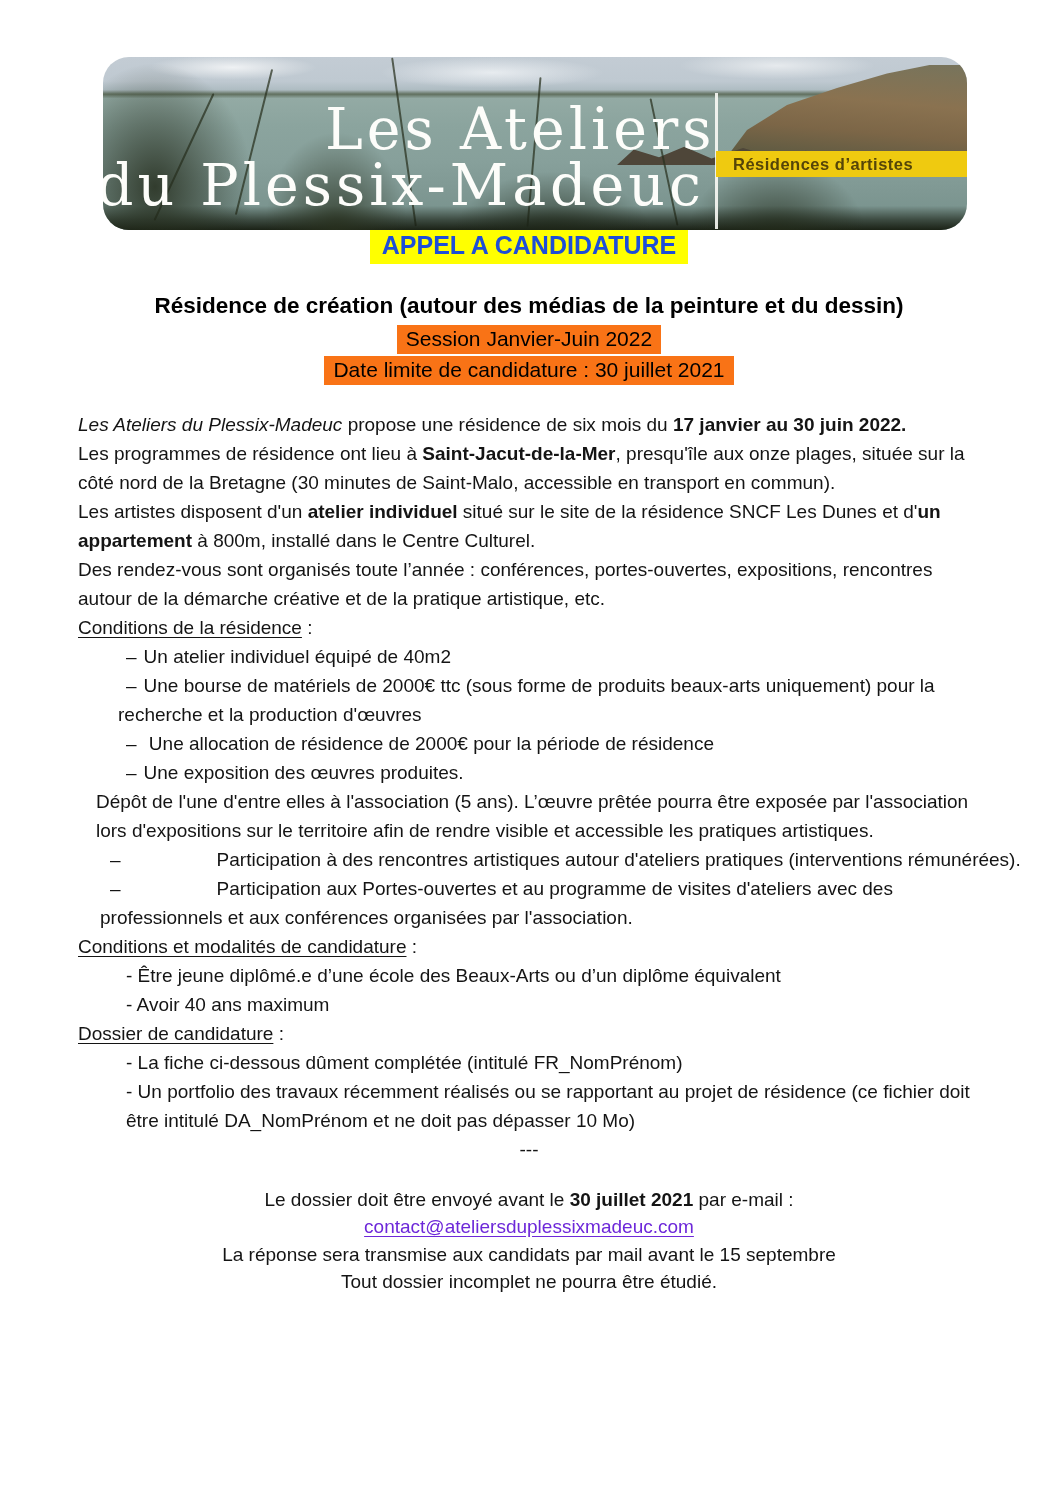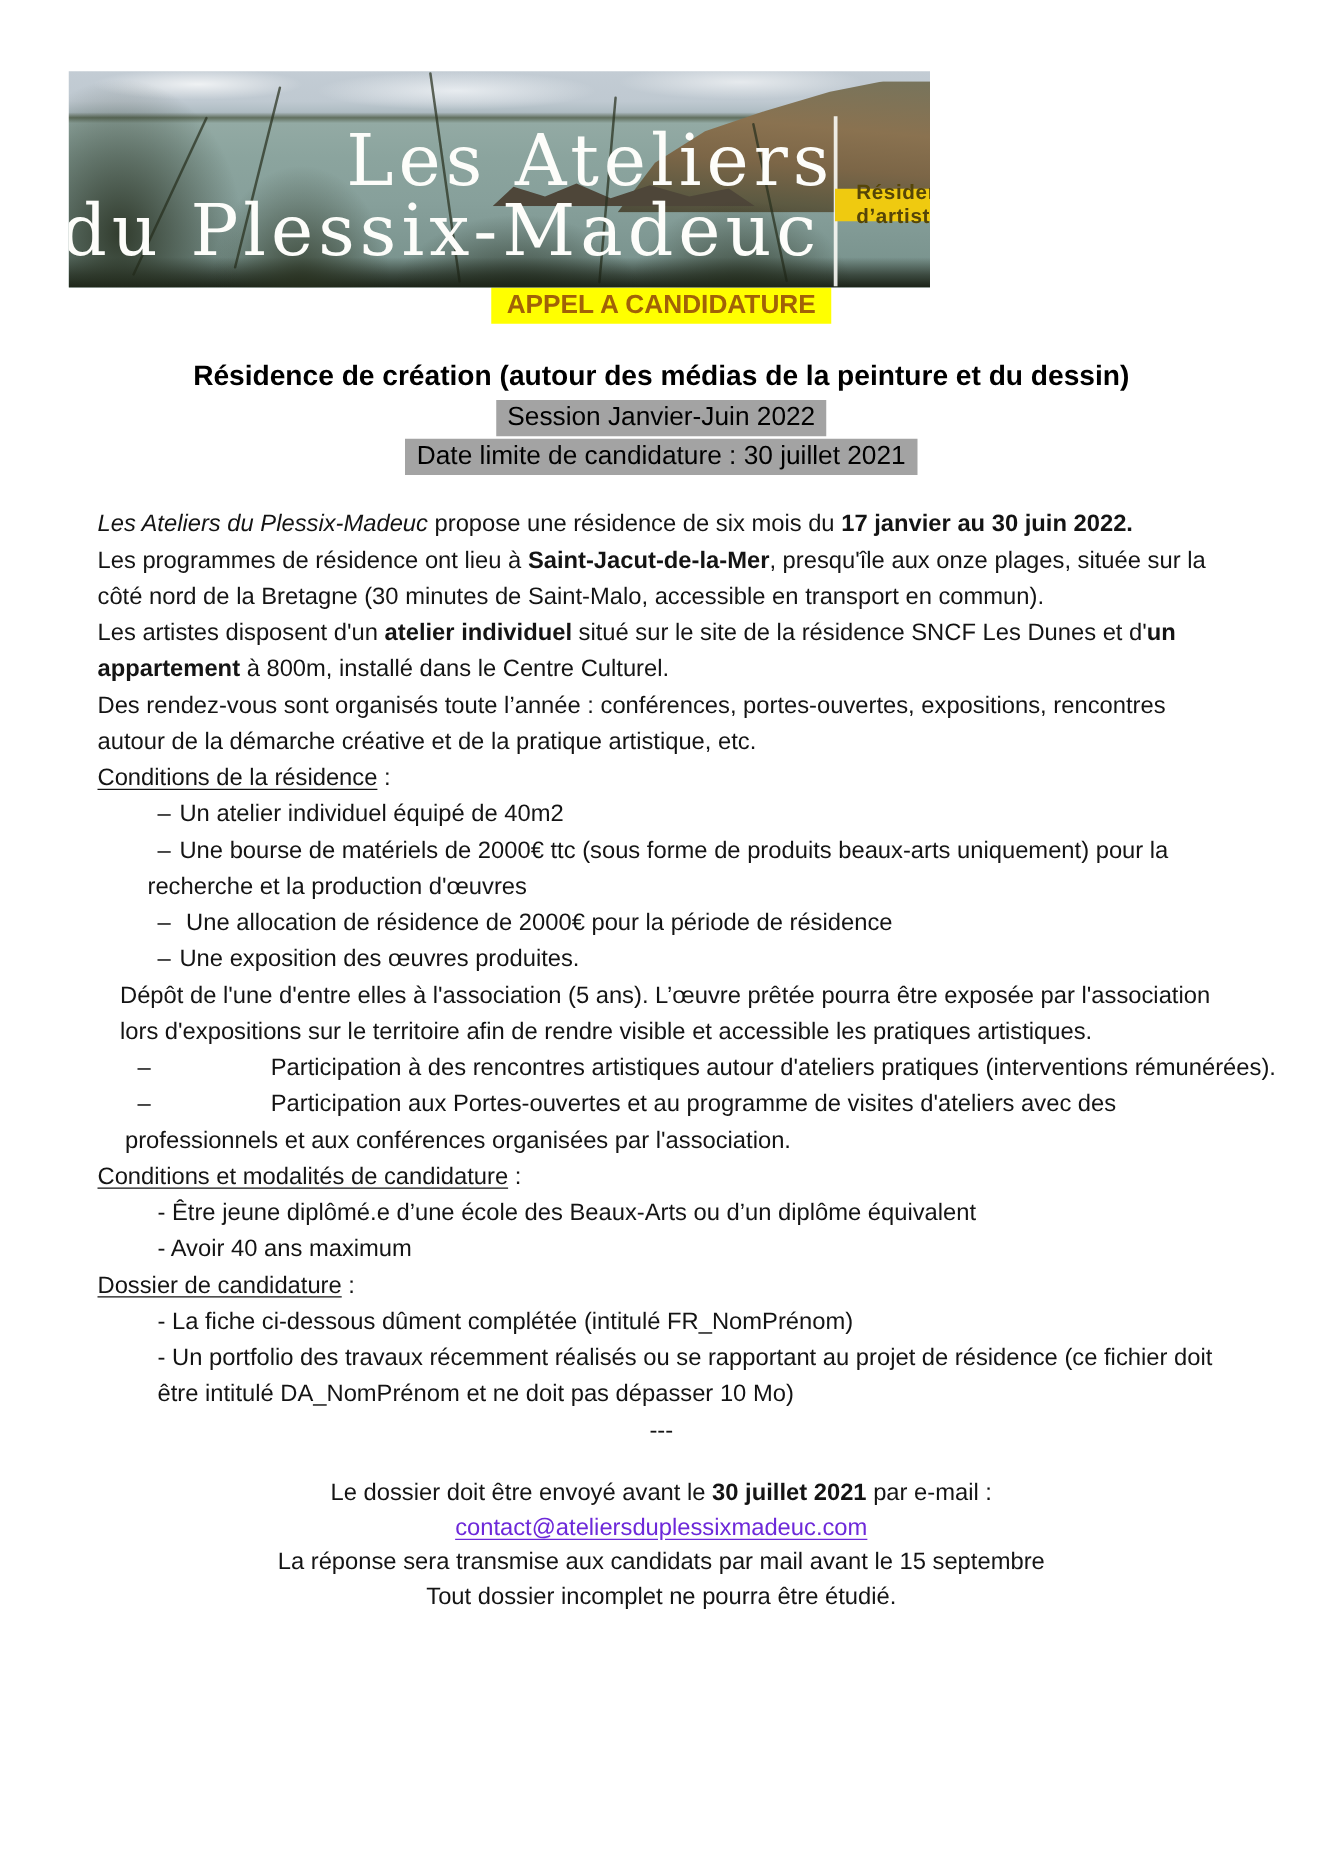--- a/index.html
+++ b/index.html
@@ -1,26 +1,27 @@
 <!DOCTYPE html>
 <html><head>
 <meta charset="utf-8">
 <style>
   * { margin:0; padding:0; box-sizing:border-box; }
   html,body { background:#ffffff; }
   body { width:1058px; font-family:"Liberation Sans", sans-serif; color:#111; }
   .page { position:relative; width:1058px; height:1497px; background:#fff; overflow:hidden; }
 
   
-  .hero { position:relative; margin:57px 0 0 55px; width:689px; height:173px; overflow:hidden;
+  .hero { position:relative; margin:57px 0 0 103px; width:864px; height:173px; overflow:hidden;
     background:
       radial-gradient(120px 18px at 15% 6%, rgba(255,255,255,.75), transparent 70%),
       radial-gradient(160px 22px at 45% 9%, rgba(248,250,252,.70), transparent 70%),
       radial-gradient(140px 20px at 78% 5%, rgba(255,255,255,.60), transparent 70%),
       linear-gradient(180deg,#c3ccd4 0%,#bfc9d1 14%,#aebcc2 19%,#61705f 21.5%,#93aaa4 24%,#8ba49e 40%,#87a09b 60%,#7f9893 78%,#75908a 100%);
+    border-radius: 26px;
   }
   .headland { position:absolute; right:0; top:8px; width:250px; height:105px;
     clip-path:polygon(100% 0%,100% 100%,0% 100%,12% 62%,28% 38%,48% 22%,68% 8%,85% 0%);
     background:linear-gradient(185deg,#77745c 0%,#8a7250 35%,#7c6647 60%,#5d5a42 85%,#4c4a38 100%); }
   .rocks { position:absolute; right:140px; top:82px; width:210px; height:26px;
     clip-path:polygon(0 100%,8% 40%,20% 70%,32% 30%,45% 75%,60% 35%,75% 70%,90% 45%,100% 100%);
     background:#4e4639; }
   .tufts { position:absolute; inset:0;
     background:
       radial-gradient(150px 190px at 6% 75%, rgba(36,44,28,.85), transparent 65%),
@@ -37,26 +38,26 @@
   .vline { position:absolute; left:612px; top:36px; width:3px; height:136px; background:rgba(250,250,245,.9); }
   .hero-title { position:absolute; color:#fdfdfa; font-family:"DejaVu Serif", serif; font-weight:normal; line-height:1; white-space:nowrap; }
   .t1 { left:222px; top:44px;  font-size:57px; letter-spacing:4px; }
   .t2 { left:-6px;  top:100px; font-size:57px; letter-spacing:4px; }
   .badge { position:absolute; left:613px; top:94px; right:0; height:26px; background:#efca10;
     color:#554508; font-size:16.5px; font-weight:bold; letter-spacing:.5px;
     display:flex; align-items:center; padding-left:17px; }
 
   
   .center { text-align:center; }
-  .banner { display:inline-block; background:#ffff00; color:#a16207; font-weight:bold;
-    font-size:21px; padding:2px 12px 4px; line-height:1.1; }
+  .banner { display:inline-block; background:#ffff00; color:#1d4ed8; font-weight:bold;
+    font-size:25px; padding:2px 12px 4px; line-height:1.1; }
   .title-main { margin-top:29px; font-size:22.5px; font-weight:bold; color:#000; text-align:center; }
   .hl-row { text-align:center; margin-top:6px; }
   .hl-row + .hl-row { margin-top:2px; }
-  .hl { display:inline-block; background:#a3a3a3; color:#000; font-size:21px; padding:1px 9px 3px; line-height:1.2; }
+  .hl { display:inline-block; background:#f97316; color:#000; font-size:21px; padding:1px 9px 3px; line-height:1.2; }
 
   
   .content { margin:25px 78px 0; font-size:19px; line-height:29px; color:#141414; }
   .content p { margin:0; }
   .it { font-style:italic;margin-top:11px; }
   .sect { margin-top:26px; }
   .u { text-decoration:underline; text-underline-offset:3px; }
   .li { padding-left:40px; text-indent:8px; }
   .li .dash { padding-right:7px; }
   .nowrap { white-space:nowrap; }

